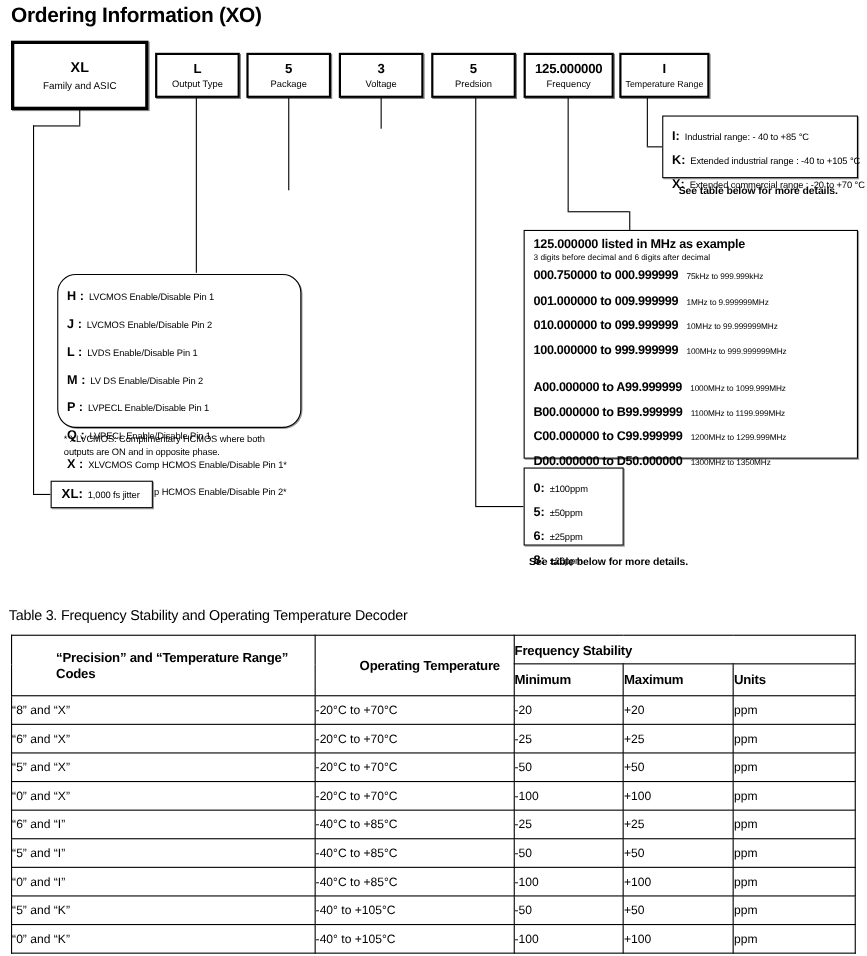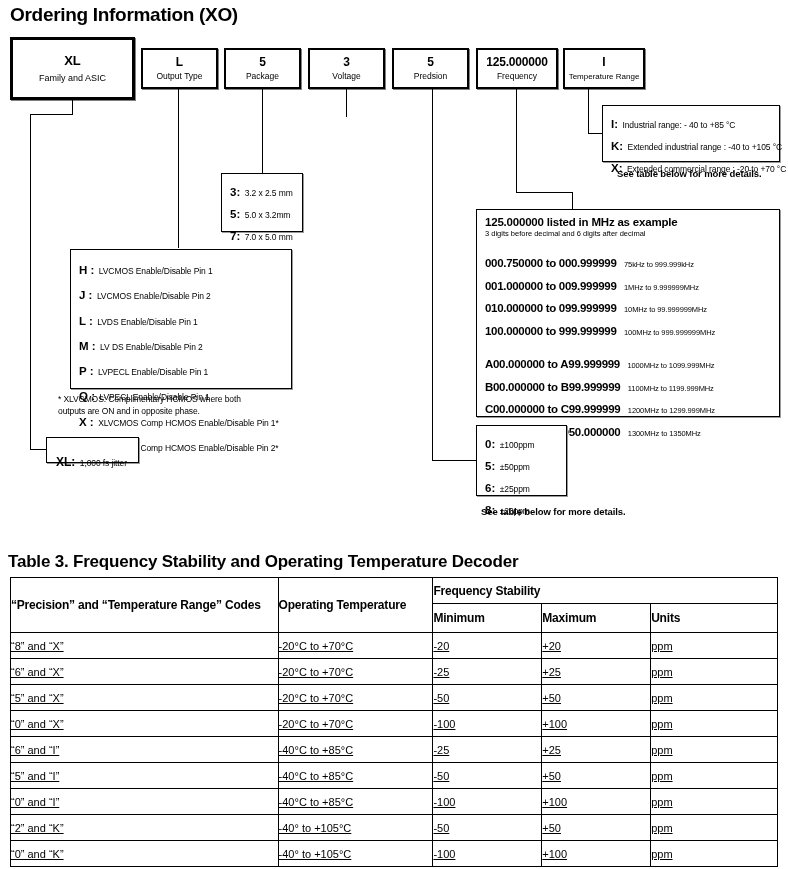--- a/index.html
+++ b/index.html
@@ -99,21 +99,21 @@
     font-size: 11.5px;
     font-weight: bold;
     letter-spacing: -0.2px;
     display: block;
     white-space: nowrap;
   }
   #callout-frequency .freq-sub {
     font-size: 7.5px;
     display: block;
     margin-top: 1px;
-    margin-bottom: 13px;
+    margin-bottom: 1px;
     white-space: nowrap;
   }
   #callout-frequency .frow {
     display: block;
     white-space: nowrap;
     line-height: 1.42;
   }
   #callout-frequency .frow .rng {
     font-size: 11.5px;
     font-weight: bold;
@@ -125,21 +125,21 @@
     margin-left: 3px;
   }
   #callout-frequency .gap { display: block; height: 10px; }
 
   
   #callout-voltage .k, #callout-package .k,
   #callout-precision .k, #callout-temp-range .k { font-size: 11.5px; }
 
   
   #callout-jitter {
-    padding: 12px 9px;
+    padding: 0 9px;
   }
   #callout-jitter .k { font-size: 12px; }
 
   
   .footnote {
     position: absolute;
     font-size: 8.5px;
     line-height: 1.35;
     letter-spacing: -0.1px;
     white-space: nowrap;
@@ -158,22 +158,22 @@
     background: #000;
   }
   .ln.h { height: 1px; }
   .ln.v { width: 1px; }
 
   
   .table-caption {
     position: absolute;
     left: 8px;
     top: 552px;
-    font-size: 17px;
-    font-weight: bold;
+    font-size: 13px;
+    font-weight: normal;
     letter-spacing: -0.2px;
   }
   #table3 {
     position: absolute;
     left: 10px;
     top: 577px;
     width: 768px;
     border-collapse: collapse;
     font-size: 11px;
   }
@@ -182,24 +182,24 @@
     text-align: left;
     vertical-align: middle;
     padding: 0;
     font-weight: normal;
   }
   #table3 thead th {
     font-weight: bold;
     font-size: 12px;
     letter-spacing: -0.2px;
   }
-  #table3 thead .th-tall { height: 53px; }
+  #table3 thead .th-tall { height: 53px; padding-left: 40px; }
   #table3 thead .th-group { height: 25px; }
   #table3 thead .th-sub { height: 28px; }
-  #table3 tbody td { height: 25px; font-size: 11px; text-decoration: underline; }
+  #table3 tbody td { height: 25px; font-size: 11px; }
   #table3 .col-codes { width: 267px; }
   #table3 .col-optemp { width: 154px; }
   #table3 .col-min { width: 108px; }
   #table3 .col-max { width: 108px; }
   #table3 .col-units { width: 126px; }
 </style>
 </head>
 <body>
 
 <div class="page-title">Ordering Information (XO)</div>
@@ -313,36 +313,22 @@
       <span class="rng">C00.000000  to C99.999999</span>
       <span class="eq">1200MHz to 1299.999MHz</span>
     </span>
     <span class="frow">
       <span class="rng">D00.000000  to D50.000000</span>
       <span class="eq">1300MHz to 1350MHz</span>
     </span>
   </div>
 
 
-  <div class="callout" id="callout-package" style="left:221px; top:173px; width:82px; height:59px;">
-    <span class="line">
-      <span class="k">3:</span>
-      <span class="v">3.2 x 2.5 mm</span>
-    </span>
-    <span class="line">
-      <span class="k">5:</span>
-      <span class="v">5.0 x 3.2mm</span>
-    </span>
-    <span class="line">
-      <span class="k">7:</span>
-      <span class="v">7.0 x 5.0 mm</span>
-    </span>
-  </div>
-
-  <div class="callout" id="callout-output-type" style="left:70px; top:249px; width:222px; height:140px;">
+
+  <div class="callout" id="callout-output-type" style="left:52px; top:249px; width:222px; height:140px;border-radius:17px;">
     <span class="line">
       <span class="k">H :</span>
       <span class="v">LVCMOS Enable/Disable Pin 1</span>
     </span>
     <span class="line">
       <span class="k">J :</span>
       <span class="v">LVCMOS Enable/Disable Pin 2</span>
     </span>
     <span class="line">
       <span class="k">L :</span>
@@ -461,21 +447,21 @@
       <td>ppm</td>
     </tr>
     <tr>
       <td>“0” and “I”</td>
       <td>-40°C to +85°C</td>
       <td>-100</td>
       <td>+100</td>
       <td>ppm</td>
     </tr>
     <tr>
-      <td>“2” and “K”</td>
+      <td>“5” and “K”</td>
       <td>-40° to +105°C</td>
       <td>-50</td>
       <td>+50</td>
       <td>ppm</td>
     </tr>
     <tr>
       <td>“0” and “K”</td>
       <td>-40° to +105°C</td>
       <td>-100</td>
       <td>+100</td>

